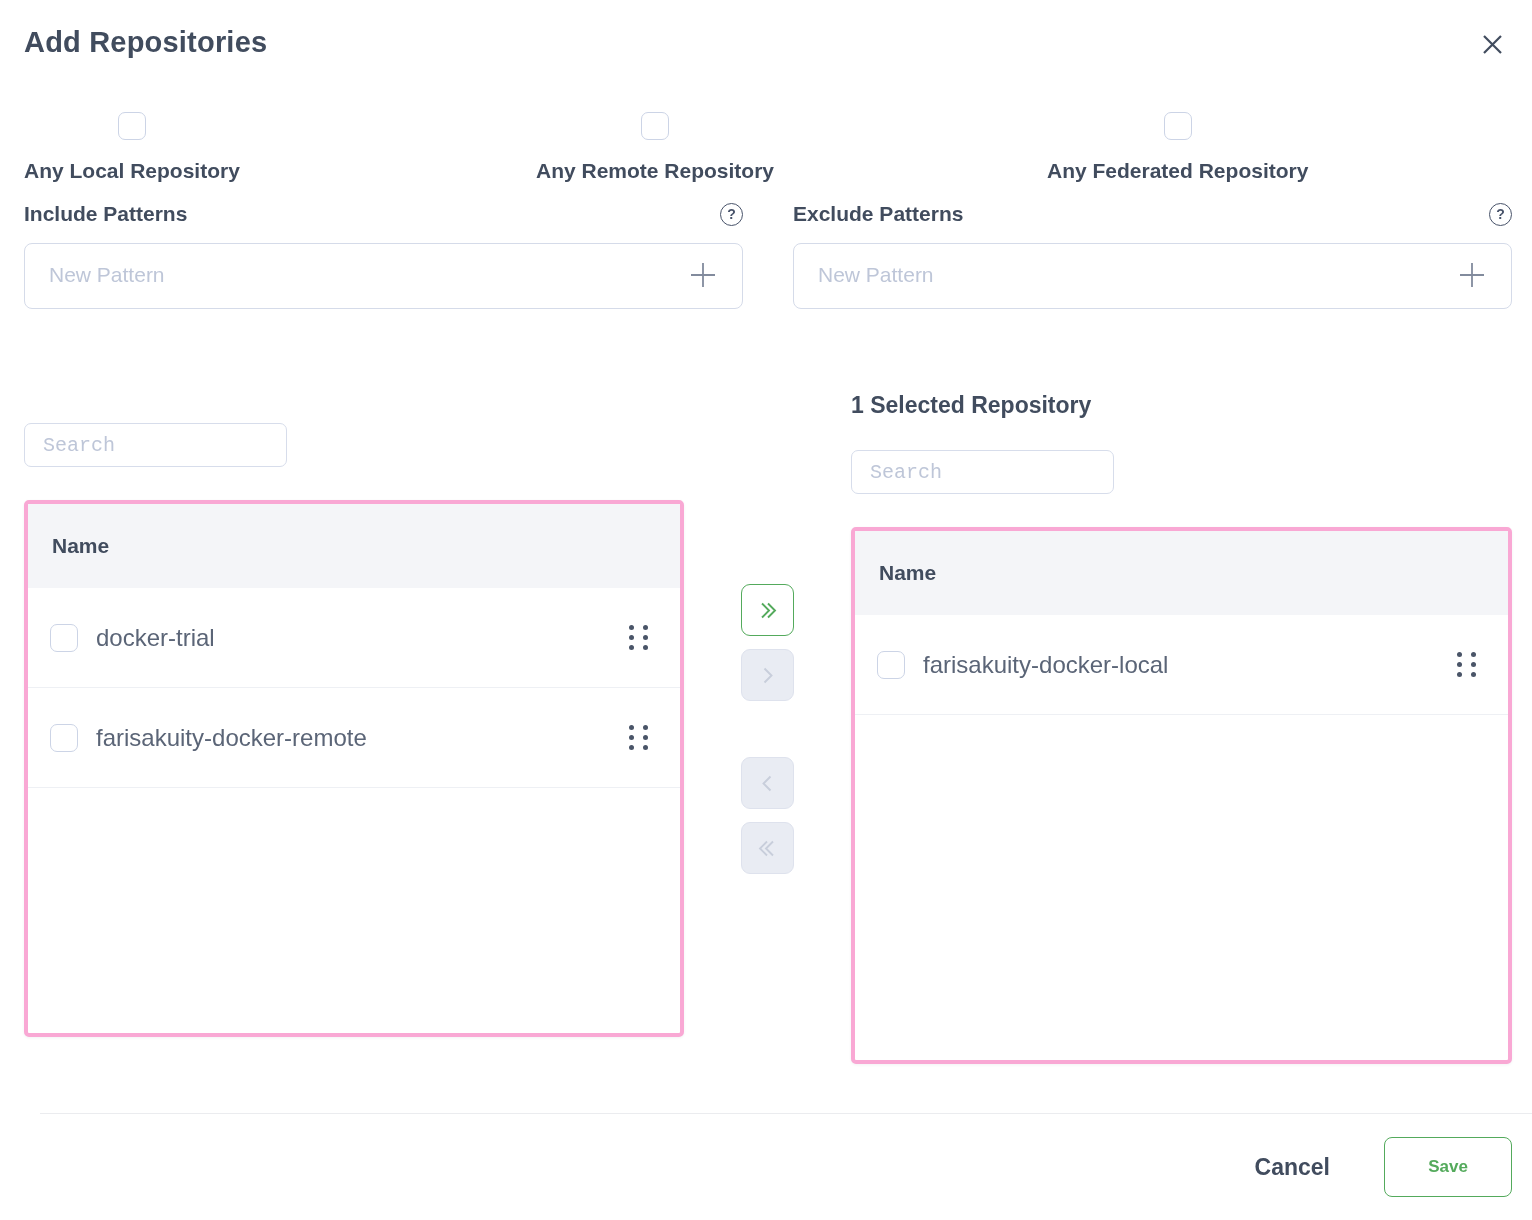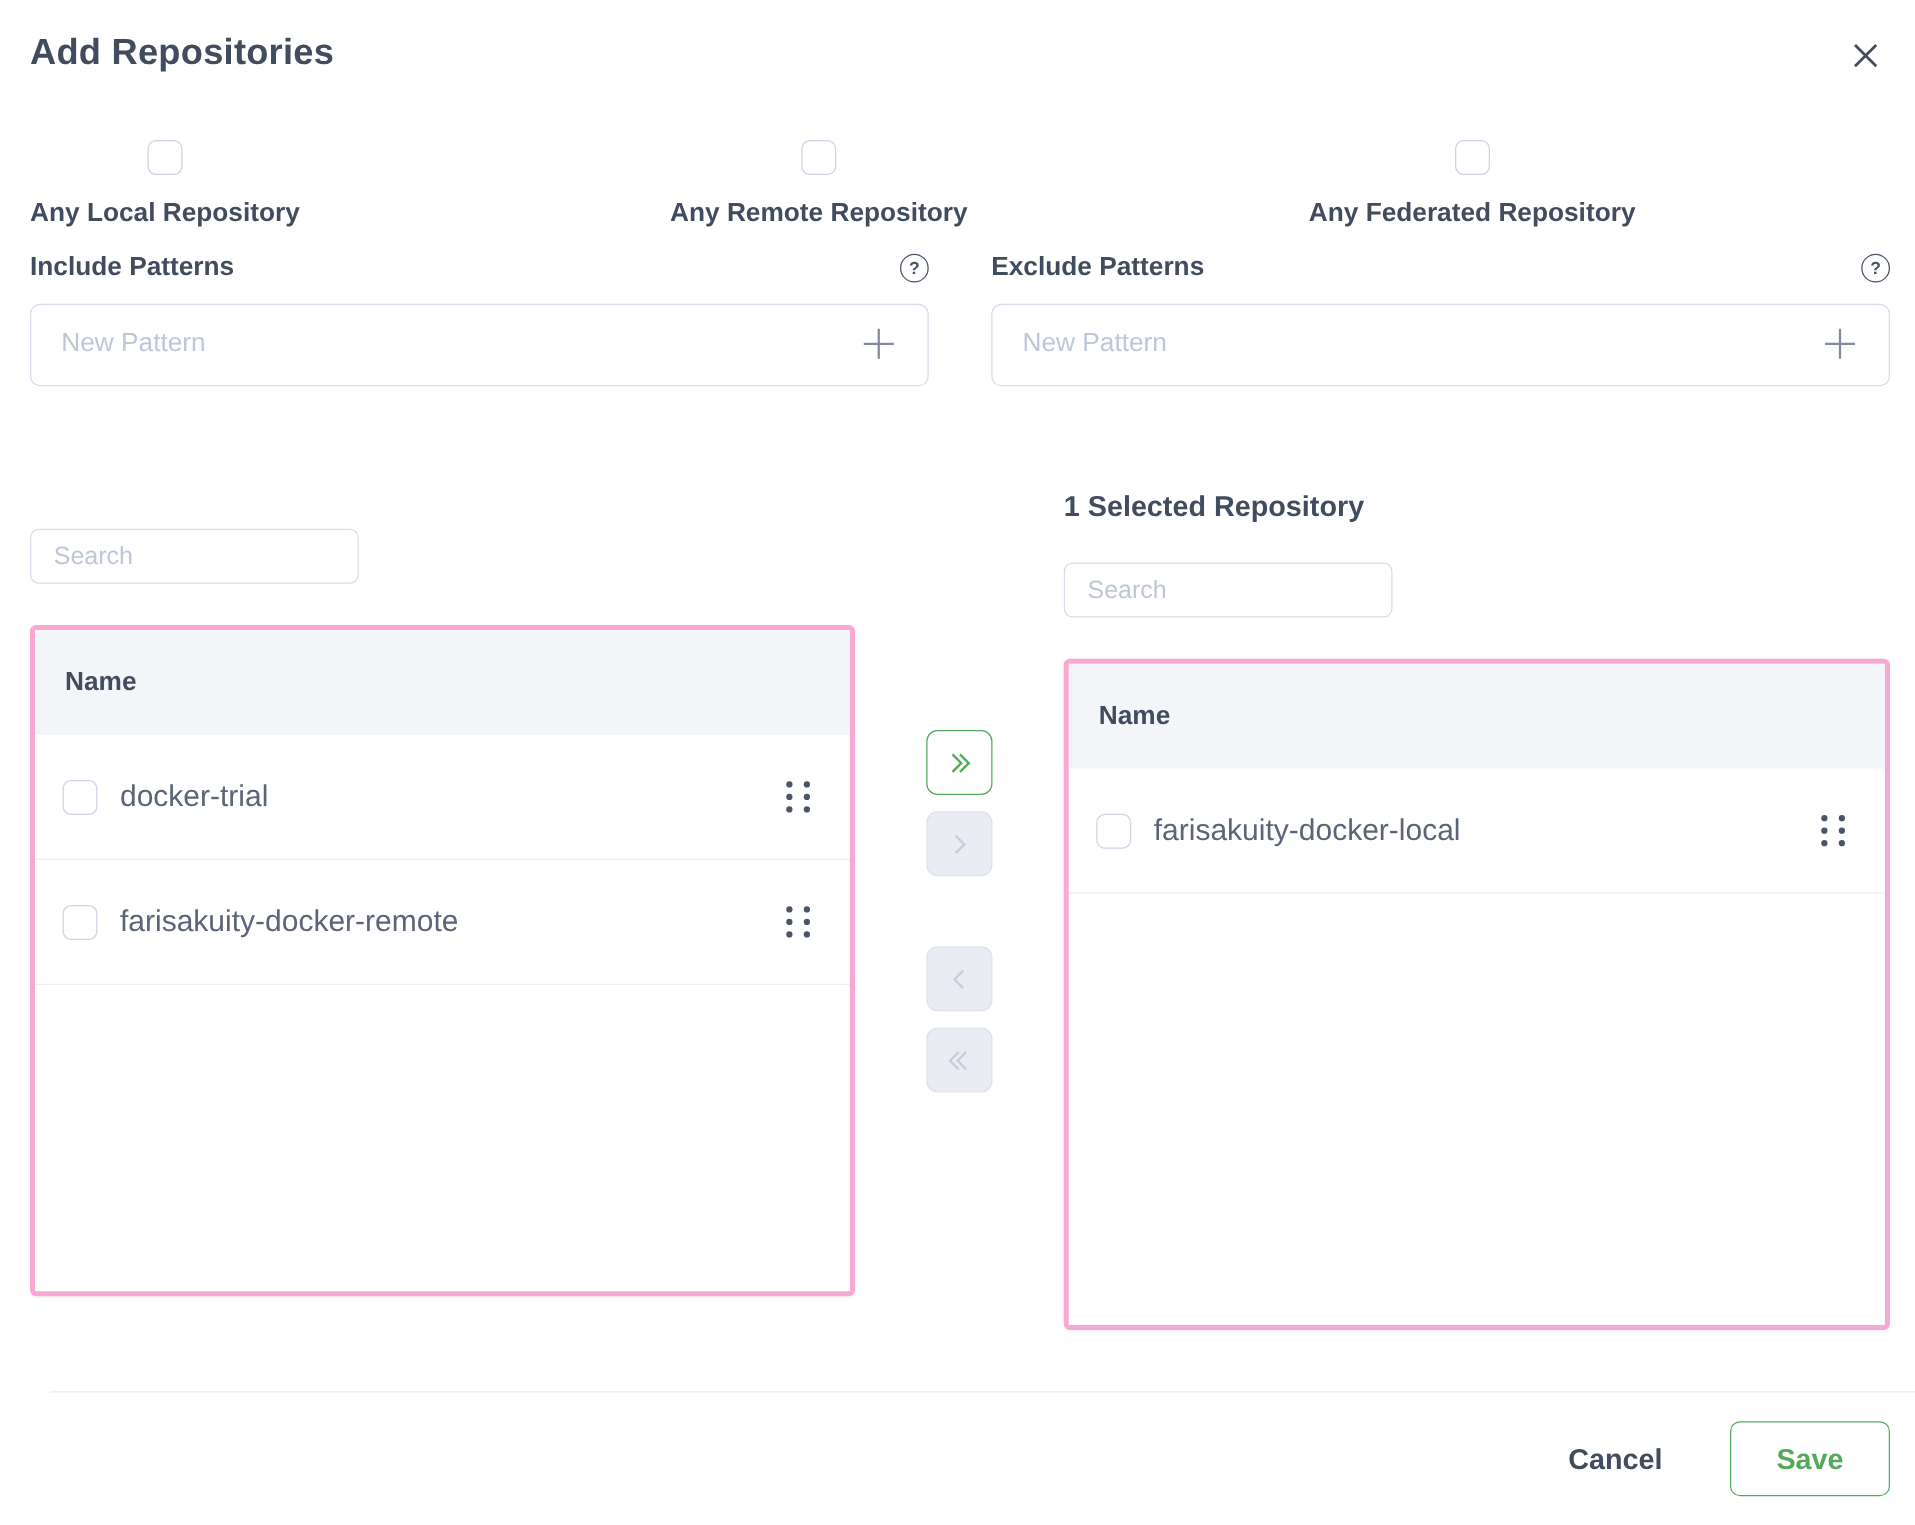--- a/index.html
+++ b/index.html
@@ -57,21 +57,21 @@
   .pattern-input::placeholder, .search-input::placeholder { color:var(--placeholder,#bec6d8); opacity:1; }
   .plus-btn { background:none; border:none; cursor:pointer; display:flex; align-items:center; padding:0; }
 
   
   .transfer { position:absolute; top:392px; left:24px; right:20px;
     display:grid; grid-template-columns:660px 167px 661px; }
   .panel-heading { font-size:23px; font-weight:700; color:var(--text-primary,#414c5e); }
   .search-input {
     margin-top:31px; width:263px; height:44px;
     border:1px solid #d7ddeb; border-radius:7px;
-    padding:0 18px; font-size:20px; font-family:Liberation Sans, sans-serif;
+    padding:0 18px; font-size:20px; font-family:Liberation Mono, monospace;
     color:var(--text-primary,#414c5e); outline:none; display:block;
   }
   .repo-card {
     margin-top:33px; height:537px; background:#fff;
     border:4px solid #f9a8d4; border-radius:5px;
     box-shadow:0 1px 3px rgba(40,50,70,.06);
     overflow:hidden; display:flex; flex-direction:column;
   }
   .card-header {
     height:84px; background:var(--table-header-bg,#f4f5f8);
@@ -110,21 +110,21 @@
     display:flex; align-items:center; justify-content:flex-end;
     padding-right:20px; gap:54px;margin-left:40px;
   }
   .cancel-btn {
     background:none; border:none; font-size:23px; font-weight:700;
     color:var(--text-primary,#414c5e); cursor:pointer; font-family:inherit;
   }
   .save-btn {
     width:128px; height:60px; background:#fff;
     border:1px solid var(--accent-green,#54aa5c); border-radius:8px;
-    font-size:23px; font-weight:700; color:var(--accent-green,#54aa5c);
+    font-size:17px; font-weight:700; color:var(--accent-green,#54aa5c);
     cursor:pointer; font-family:inherit;
   }
   svg { display:block; }
 </style>
 </head>
 <body>
 
 <div class="modal">
 
   <h1 class="modal-title">Add Repositories</h1>

